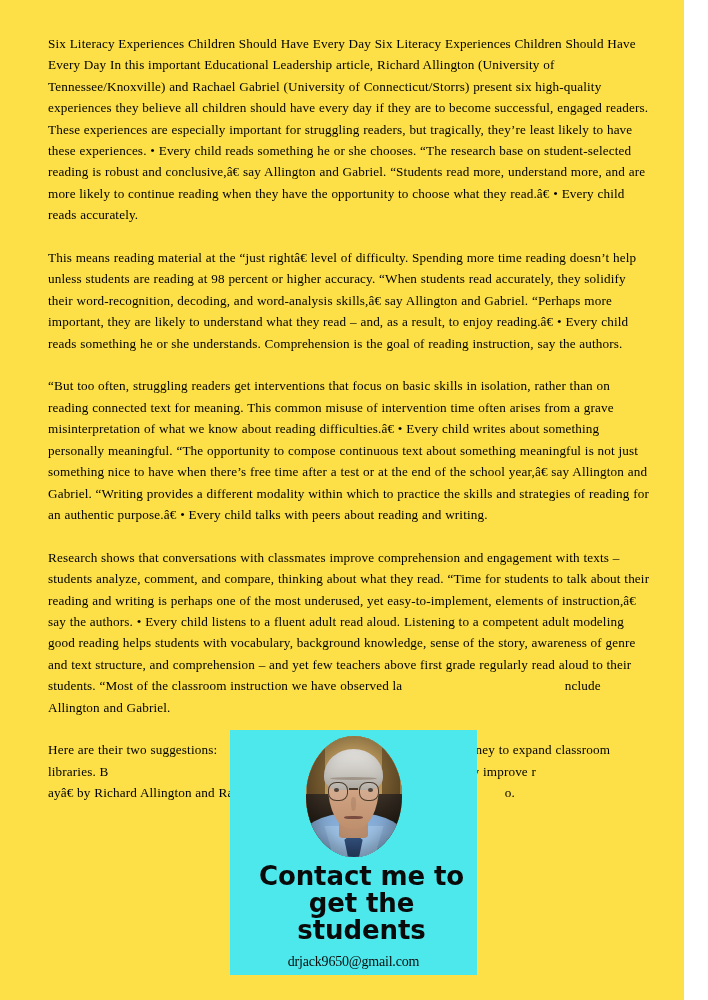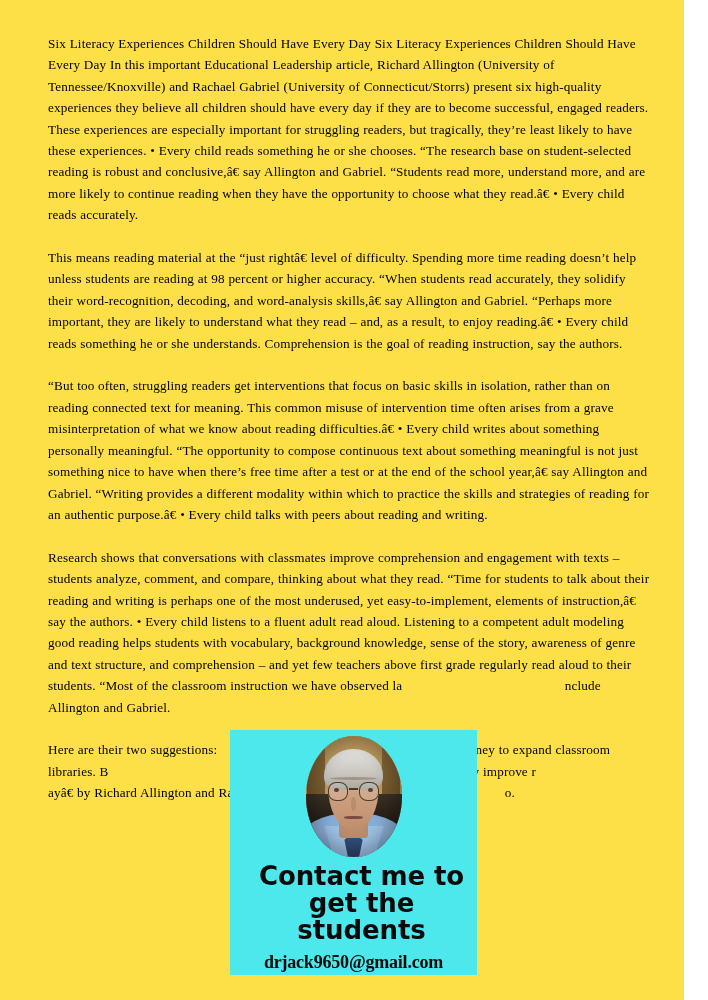--- a/index.html
+++ b/index.html
@@ -214,22 +214,22 @@
     font-weight: bold;
     font-size: 26px;
     line-height: 27px;
     color: #0a0a0a;
     letter-spacing: -0.1px;
     margin-left: 16px;
   }
   #contact-email {
     margin-top: 5px;
     font-family: "Liberation Serif", "DejaVu Serif", serif;
-    font-weight: bold;
-    font-size: 18px;
+    font-weight: normal;
+    font-size: 14px;
     line-height: 26px;
     color: #0a0a0a;
     text-align: center;
     width: 100%;
     letter-spacing: -0.2px;
   }
 </style>
 </head>
 <body>
 

